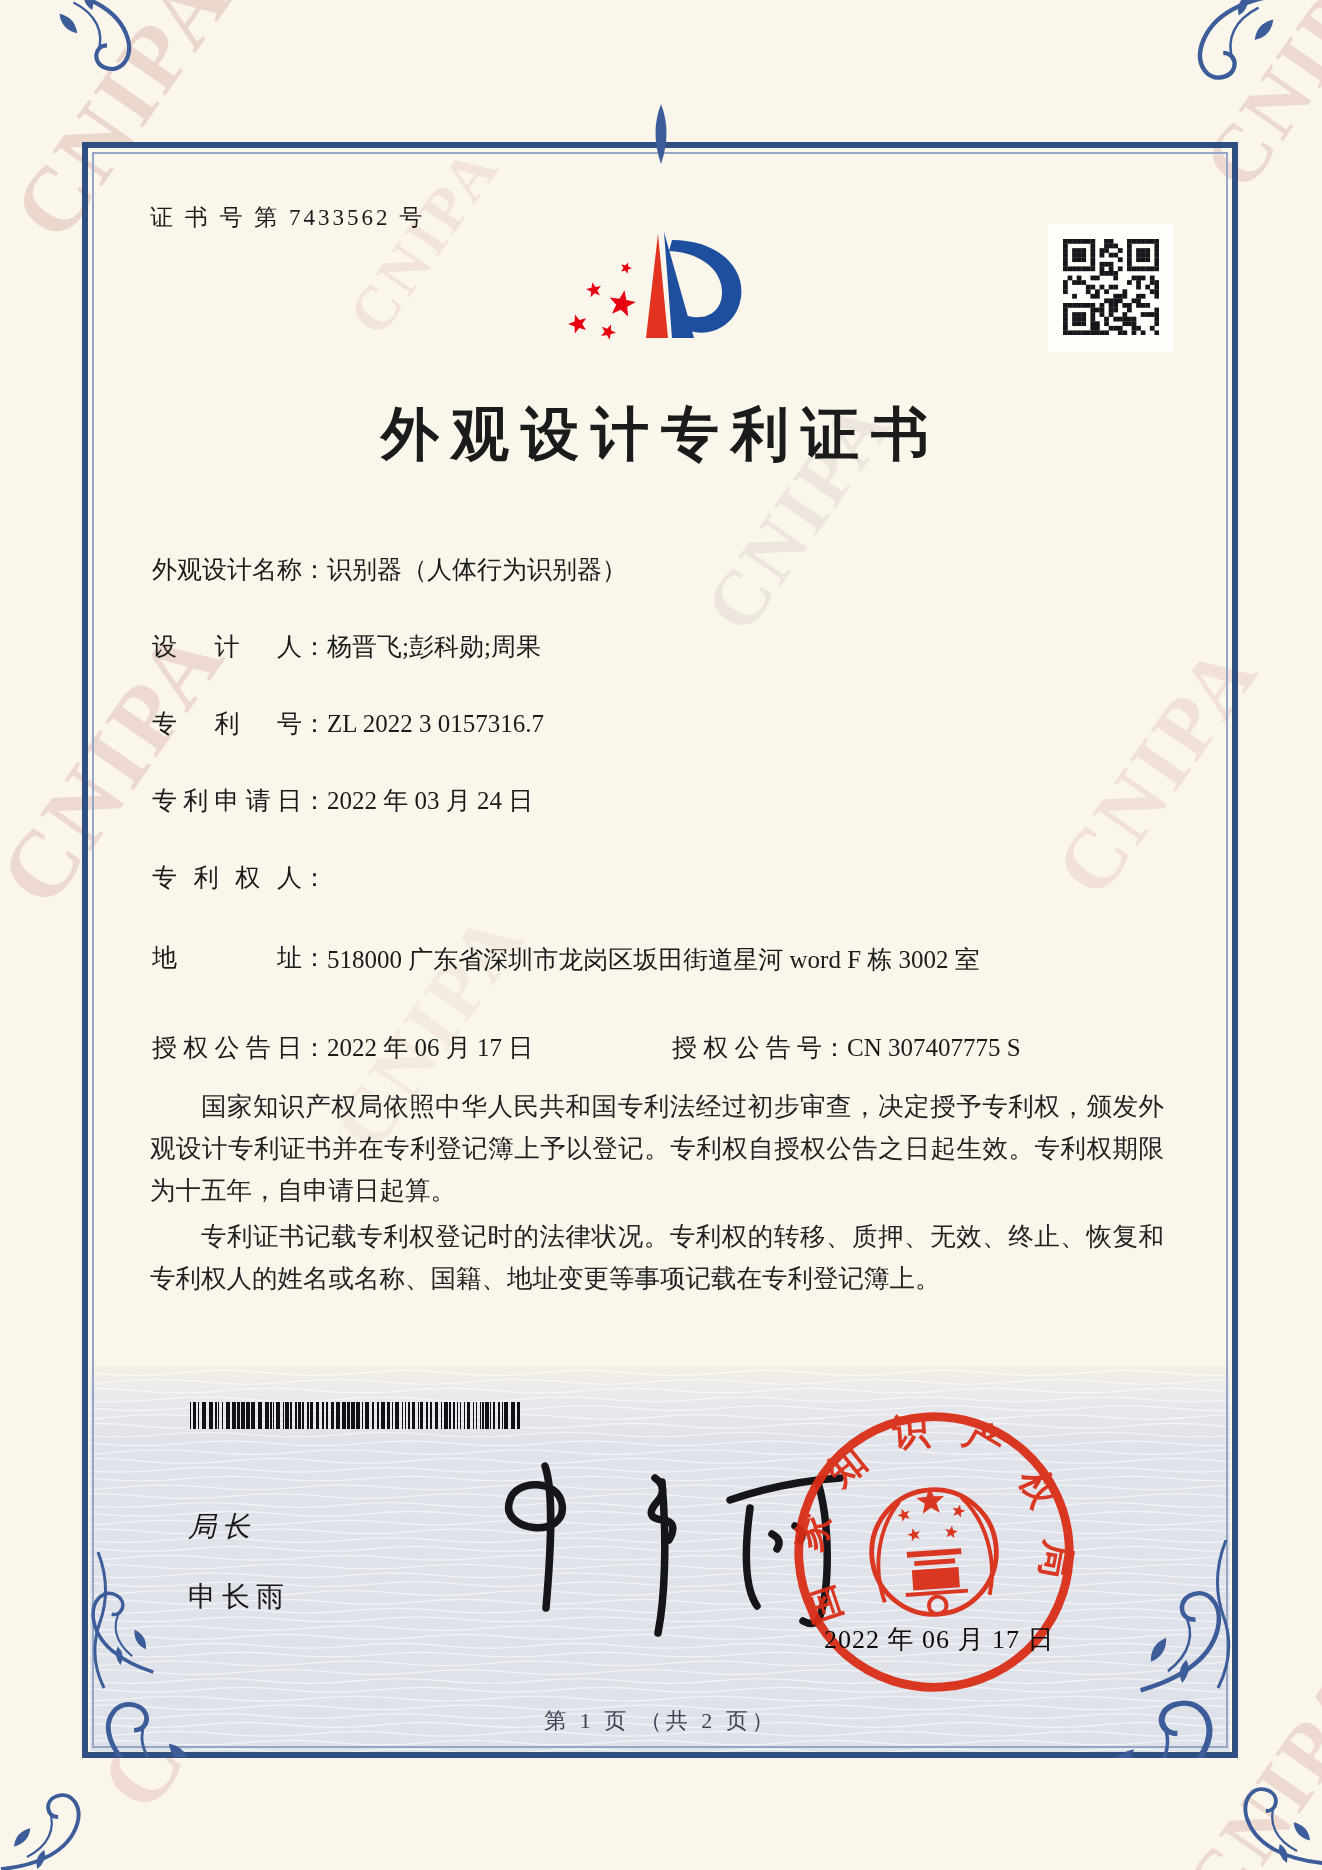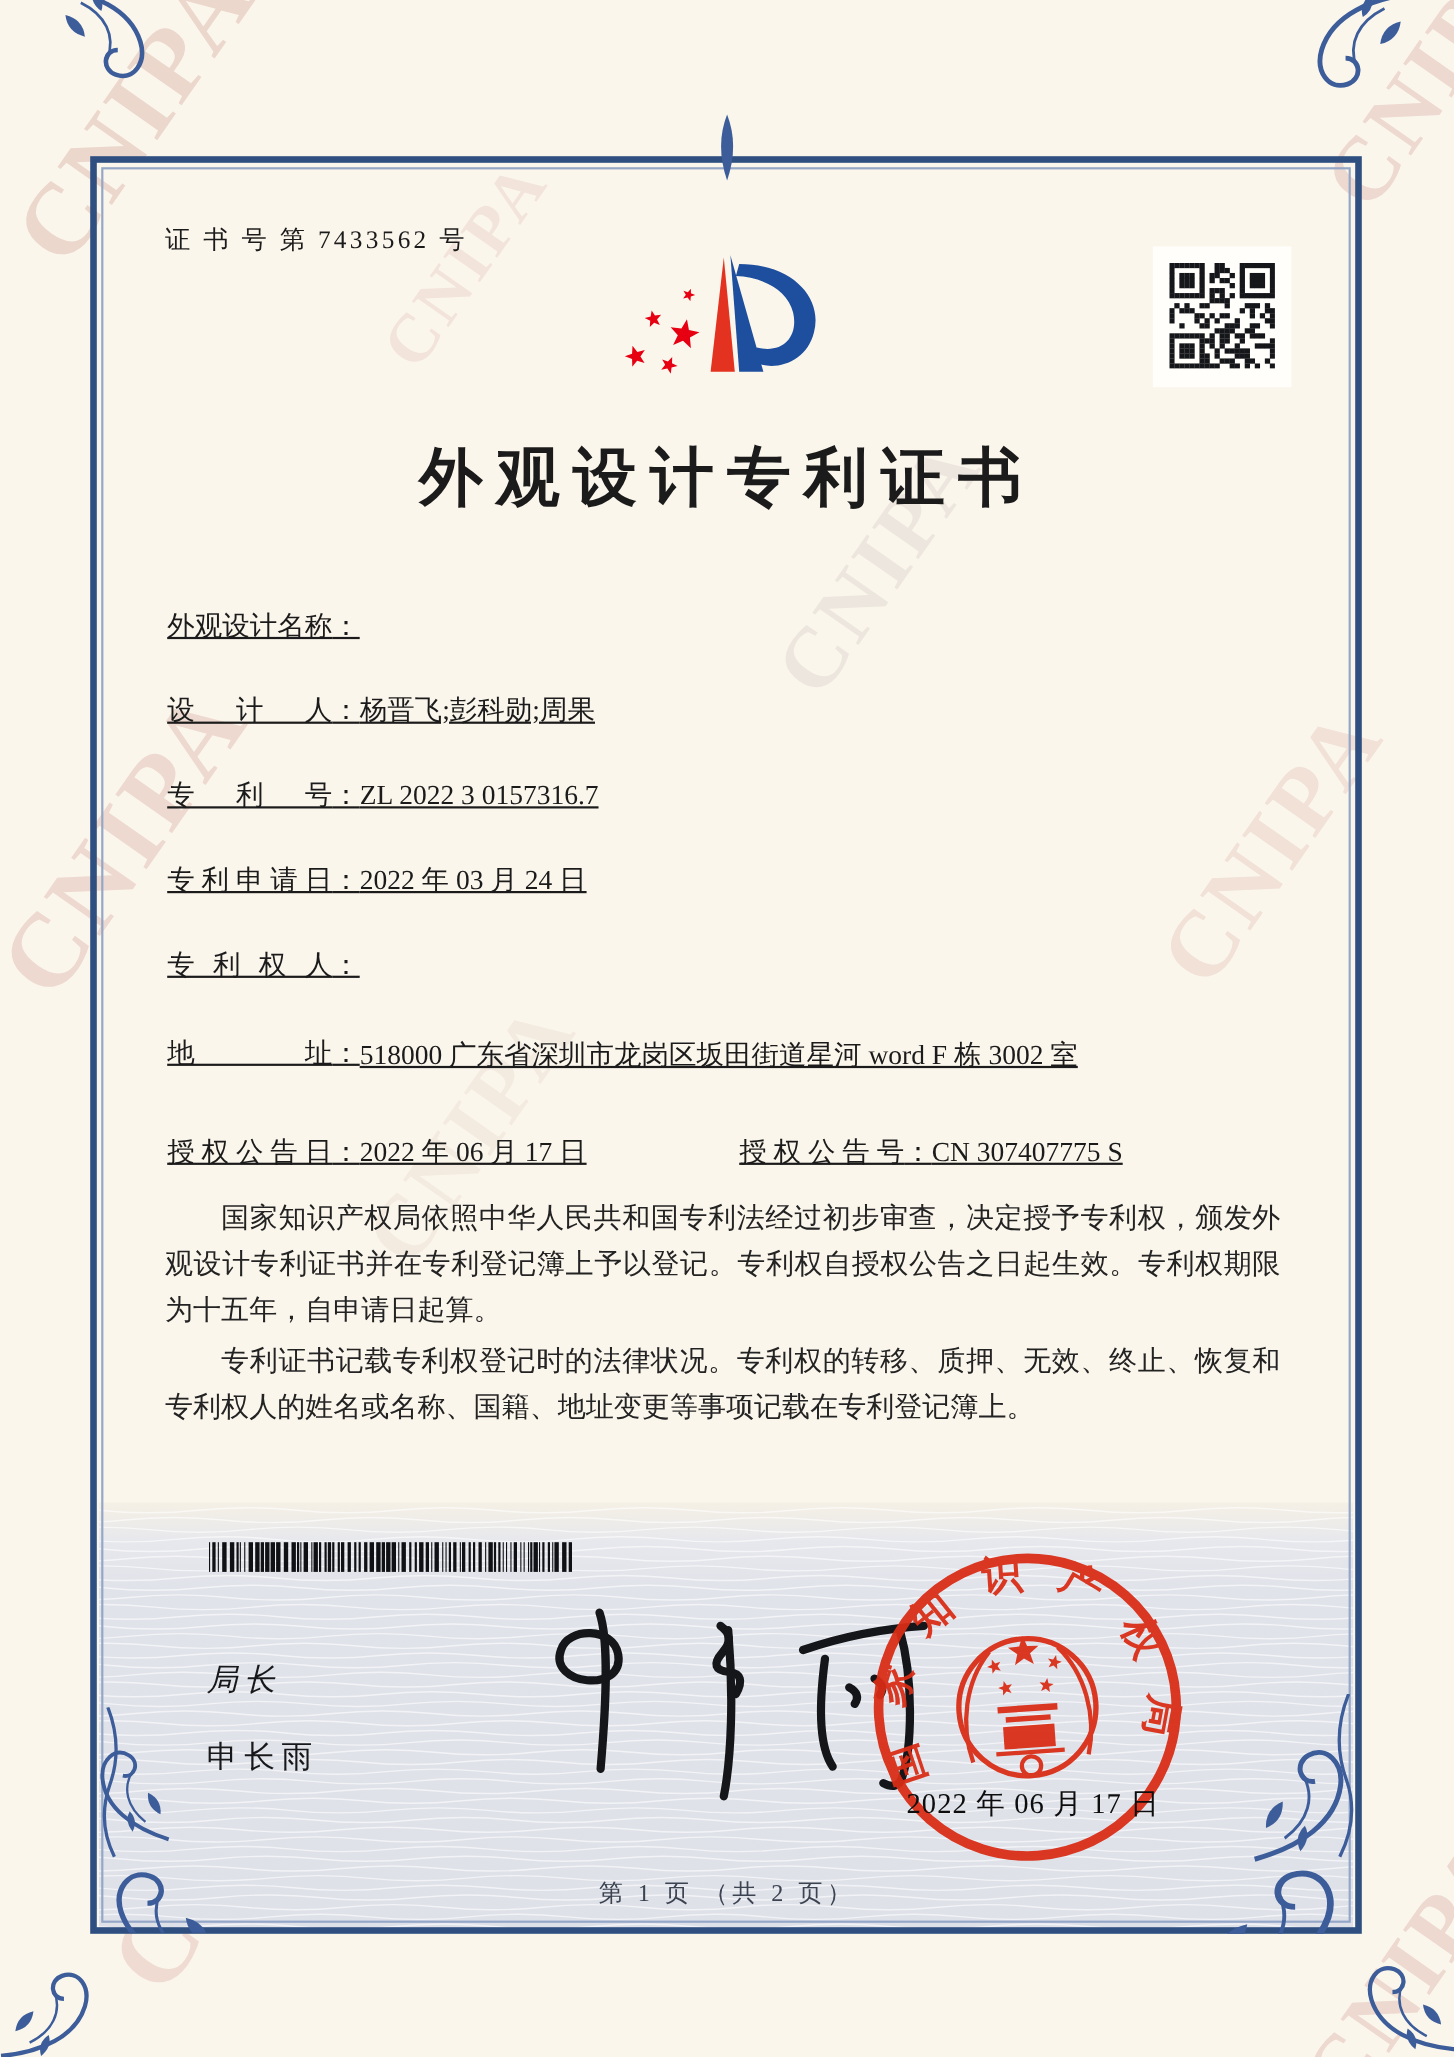--- a/index.html
+++ b/index.html
@@ -34,21 +34,21 @@
   .inner-bl{left:88px;top:1552px;width:128px;height:205px;}
   .inner-br{left:1096px;top:1540px;width:142px;height:218px;transform:scaleX(-1);}
   
   .certno{position:absolute;left:150px;top:202px;font-size:23px;letter-spacing:3px;z-index:5;}
   .logo{position:absolute;left:542px;top:228px;width:205px;height:112px;z-index:5;}
   .qrpanel{position:absolute;left:1048px;top:224px;width:126px;height:128px;background:#fffefb;z-index:5;}
   .qrpanel svg{position:absolute;left:15px;top:15px;}
   .title{position:absolute;left:0;top:396px;width:100%;text-align:center;font-size:58px;font-weight:bold;
          letter-spacing:12px;z-index:5;}
   
-  .field{position:absolute;left:152px;font-size:25px;line-height:36px;z-index:5;display:flex;text-decoration:underline;}
+  .field{position:absolute;left:152px;font-size:25px;line-height:36px;z-index:5;display:flex;}
   .flabel{display:inline-block;width:150px;text-align:justify;text-align-last:justify;flex:0 0 150px;}
   .fvalue{white-space:pre-wrap;}
   .f0{top:552px;} .f1{top:629px;} .f2{top:706px;} .f3{top:783px;} .f4{top:860px;} .f5{top:940px;}
   .f5 .fvalue{width:775px;line-height:40px;}
   .grant-date{top:1030px;} .grant-no{top:1030px;left:672px;}
   
   .body-text{position:absolute;left:150px;top:1086px;width:1014px;z-index:5;}
   .body-text p{margin:0 0 4px 0;font-size:25.5px;line-height:42px;text-indent:2em;text-align:justify;color:#232323;}
   
   .barcode{position:absolute;left:190px;top:1402px;height:27px;z-index:5;font-size:0;white-space:nowrap;}
@@ -422,20 +422,21 @@
         <rect x="77.71" y="91.43" width="4.771428571428571" height="4.771428571428571" fill="#15161a"></rect>
         <rect x="91.43" y="91.43" width="4.771428571428571" height="4.771428571428571" fill="#15161a"></rect>
       </svg>
   </div>
 
   <div class="title">外观设计专利证书</div>
 
   <div class="field f0">
     <span class="flabel">外观设计名称</span>
       <span>：</span>
+      <span class="fvalue">识别器（人体行为识别器）</span>
   </div>
   <div class="field f1">
     <span class="flabel">设计人</span>
       <span>：</span>
       <span class="fvalue">杨晋飞;彭科勋;周果</span>
   </div>
   <div class="field f2">
     <span class="flabel">专利号</span>
       <span>：</span>
       <span class="fvalue">ZL 2022 3 0157316.7</span>

